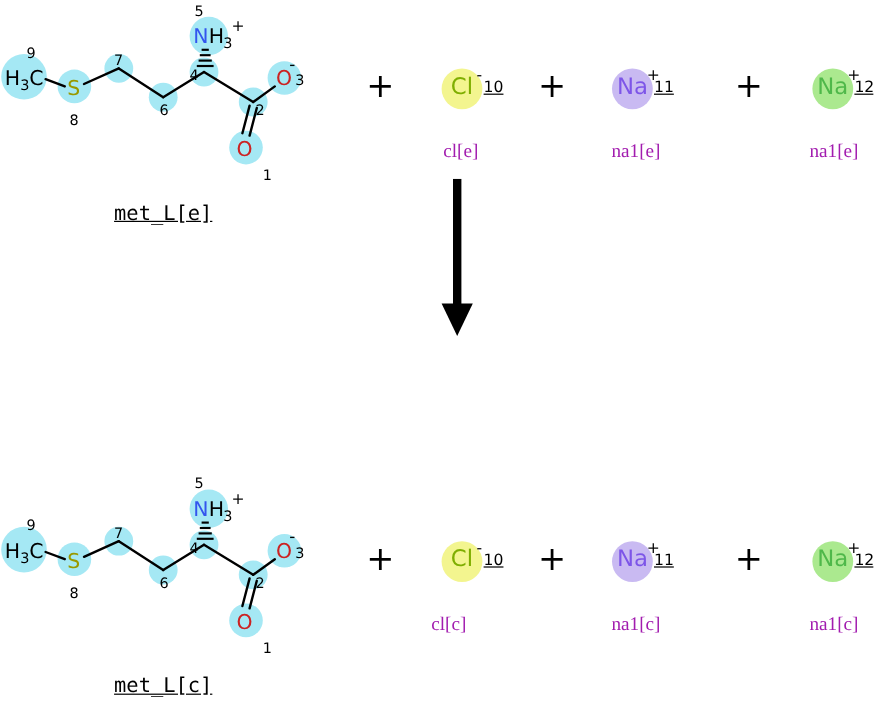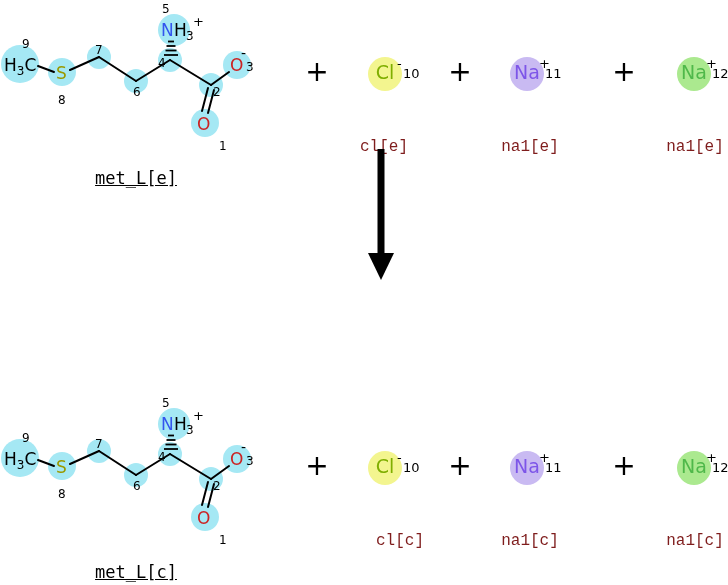--- a/index.html
+++ b/index.html
@@ -8,23 +8,23 @@
   .canvas { position:relative; width:728px; height:585px; background:#fff; overflow:hidden; }
   .mol { position:absolute; width:280px; height:200px; }
   .mol svg { position:absolute; left:0; top:0; }
   .mol-label { position:absolute; left:136px; top:168px; transform:translateX(-50%);
                font-family:"DejaVu Sans Mono", monospace; font-size:17px; color:#000; white-space:nowrap;text-decoration:underline; }
   .plus { position:absolute; transform:translate(-50%,-50%); font-size:28px; color:#000; line-height:1; }
   .ion { position:absolute; width:60px; height:38px; }
   .halo { position:absolute; left:9px; top:2px; width:34px; height:34px; border-radius:50%; }
   .isym { position:absolute; left:0; top:6px; width:52px; text-align:center; font-size:19px; }
   .ichg { position:absolute; left:38px; top:1px; font-size:13px; color:#000; }
-  .imap { position:absolute; left:44px; top:11px; font-size:13px; color:#000; }
+  .imap { position:absolute; left:44px; top:11px; font-size:13px; color:#000;text-decoration:underline; }
   .ion-label { position:absolute; transform:translateX(-50%);
-               font-family:Liberation Mono, monospace; font-size:16px; color:#7f1d1d; white-space:nowrap;margin-top:20px; }
+               font-family:Liberation Serif, serif; font-size:16px; color:#a21caf; white-space:nowrap; }
   .arrow { position:absolute; }
 </style>
 </head>
 <body>
 
 <div class="canvas">
 
   <div class="mol" style="left:0;top:0">
     <svg id="mol-structure" width="280" height="195" viewBox="0 0 280 195" font-family="DejaVu Sans, sans-serif">
       <g>
@@ -171,21 +171,21 @@
   </div>
 
   <div class="plus" style="left:317px;top:466px">+</div>
 
   <div class="ion" style="left:359px;top:449px">
     <span class="halo" style="background-color: rgb(243, 245, 143);"></span>
     <span class="isym" style="color: rgb(127, 174, 0);">Cl</span>
     <span class="ichg">-</span>
     <span class="imap">10</span>
   </div>
-  <div class="ion-label" style="left:400px;top:512px">cl[c]</div>
+  <div class="ion-label" style="left:374px;top:512px">cl[c]</div>
 
   <div class="plus" style="left:460px;top:466px">+</div>
 
   <div class="ion" style="left:501px;top:449px">
     <span class="halo" style="background-color: rgb(201, 186, 242);"></span>
     <span class="isym" style="color: rgb(125, 85, 232);">Na</span>
     <span class="ichg">+</span>
     <span class="imap">11</span>
   </div>
   <div class="ion-label" style="left:530px;top:512px">na1[c]</div>

